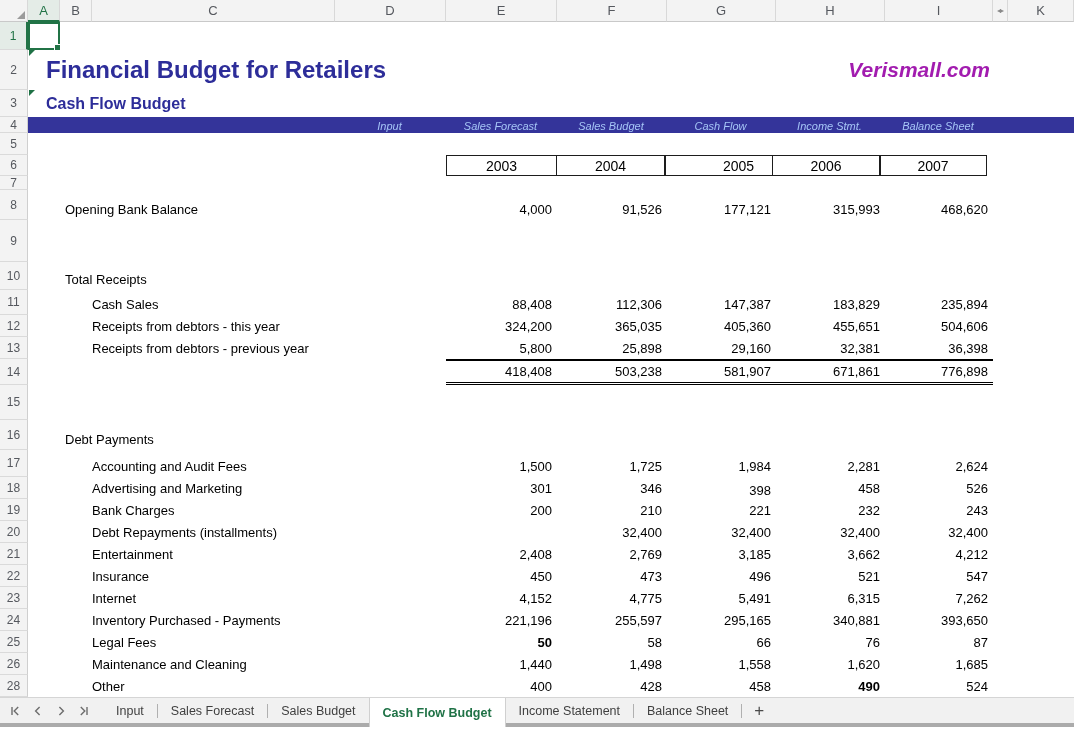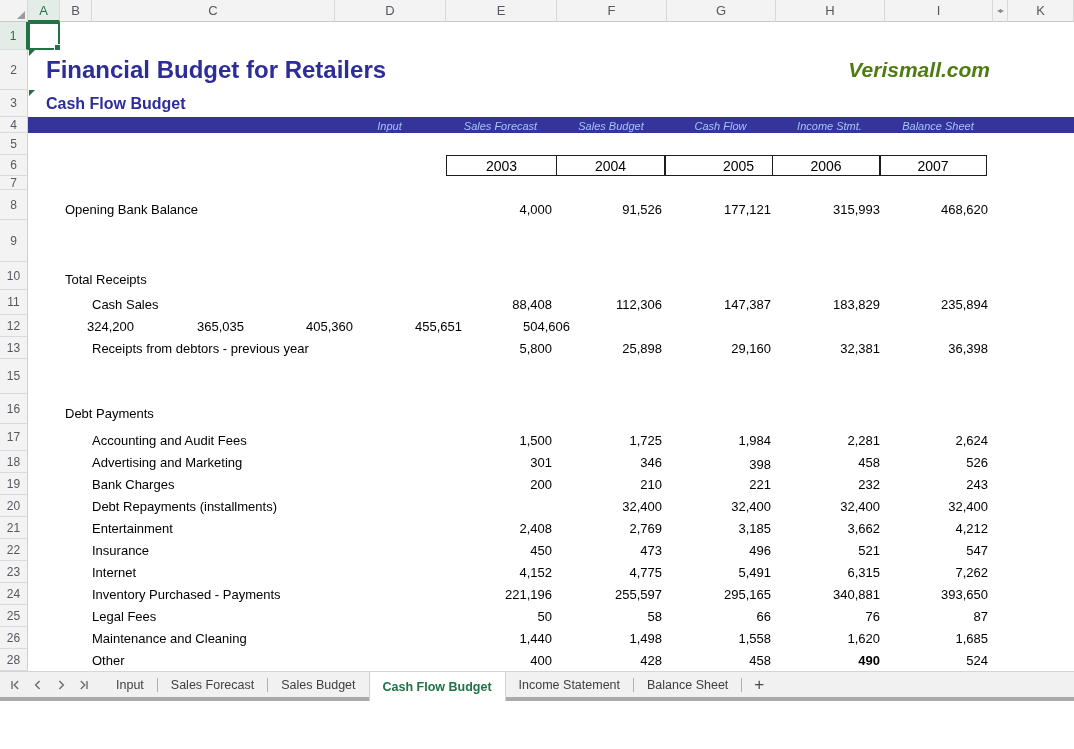--- a/index.html
+++ b/index.html
@@ -24,21 +24,21 @@
 
   
   .selcell{position:absolute;left:0;top:0;width:32px;height:28px;box-sizing:border-box;
       border:2px solid #217346;background:#fff;}
   .fh{position:absolute;right:-3px;bottom:-3px;width:5px;height:5px;background:#217346;border:1px solid #fff;}
 
   
   .titletext{margin-left:18px;align-self:center;font-size:24px;font-weight:bold;color:#2d2d99;white-space:nowrap;}
   .subtitletext{margin-left:18px;align-self:center;font-size:16px;font-weight:bold;color:#2d2d99;}
   .watermark{position:absolute;right:84px;top:50%;transform:translateY(-50%);
-      font-size:21px;font-weight:bold;font-style:italic;color:#4d7c0f;}
+      font-size:21px;font-weight:bold;font-style:italic;color:#a21caf;}
   .gtri{position:absolute;left:1px;top:0;width:0;height:0;
       border-top:6px solid #1e7145;border-right:6px solid transparent;}
 
   
   .nav{background:#34349a;width:100%;display:flex;align-items:center;}
   .navspacer{width:307px;flex:none;}
   .navcell{box-sizing:border-box;flex:none;text-align:center;}
   .lnk{display:inline-block;font-style:italic;font-size:11px;color:#a6c6f7;
       border-bottom:1px solid #a6c6f7;padding:0 4px 1px 2px;cursor:pointer;}
 
@@ -176,38 +176,52 @@
           <div class="num" style="width: 111px;">88,408</div>
           <div class="num" style="width: 110px;">112,306</div>
           <div class="num" style="width: 109px;">147,387</div>
           <div class="num" style="width: 109px;">183,829</div>
           <div class="num" style="width: 108px;">235,894</div>
         </div>
       </div>
       <div class="r" style="height: 22px;">
         <div class="rh">12</div>
         <div class="rb">
+          <div class="lab" style="padding-left: 64px;">Receipts from debtors - this year</div>
           <div class="num" style="width: 111px;">324,200</div>
           <div class="num" style="width: 110px;">365,035</div>
           <div class="num" style="width: 109px;">405,360</div>
           <div class="num" style="width: 109px;">455,651</div>
           <div class="num" style="width: 108px;">504,606</div>
         </div>
       </div>
       <div class="r" style="height: 22px;">
         <div class="rh">13</div>
         <div class="rb">
           <div class="lab" style="padding-left: 64px;">Receipts from debtors - previous year</div>
           <div class="num" style="width: 111px;">5,800</div>
           <div class="num" style="width: 110px;">25,898</div>
           <div class="num" style="width: 109px;">29,160</div>
           <div class="num" style="width: 109px;">32,381</div>
           <div class="num" style="width: 108px;">36,398</div>
         </div>
       </div>
+      <div class="r" style="height: 26px;">
+        <div class="rh">14</div>
+        <div class="rb">
+          <div class="yspacer"></div>
+          <div class="totwrap">
+            <div class="num" style="width: 111px;">418,408</div>
+            <div class="num" style="width: 110px;">503,238</div>
+            <div class="num" style="width: 109px;">581,907</div>
+            <div class="num" style="width: 109px;">671,861</div>
+            <div class="num" style="width: 108px;">776,898</div>
+          </div>
+        </div>
+      </div>
       <div class="r" style="height: 35px;">
         <div class="rh">15</div>
         <div class="rb"></div>
       </div>
       <div class="r" style="height: 30px;">
         <div class="rh">16</div>
         <div class="rb">
           <div class="lab" style="padding-left: 37px;">Debt Payments</div>
         </div>
       </div>
@@ -296,21 +310,21 @@
           <div class="num" style="width: 110px;">255,597</div>
           <div class="num" style="width: 109px;">295,165</div>
           <div class="num" style="width: 109px;">340,881</div>
           <div class="num" style="width: 108px;">393,650</div>
         </div>
       </div>
       <div class="r" style="height: 22px;">
         <div class="rh">25</div>
         <div class="rb">
           <div class="lab" style="padding-left: 64px;">Legal Fees</div>
-          <div class="num" style="width: 111px;">50</div>
+          <div class="num" style="width: 111px; font-weight: bold;">50</div>
           <div class="num" style="width: 110px;">58</div>
           <div class="num" style="width: 109px;">66</div>
           <div class="num" style="width: 109px;">76</div>
           <div class="num" style="width: 108px;">87</div>
         </div>
       </div>
       <div class="r" style="height: 22px;">
         <div class="rh">26</div>
         <div class="rb">
           <div class="lab" style="padding-left: 64px;">Maintenance and Cleaning</div>

